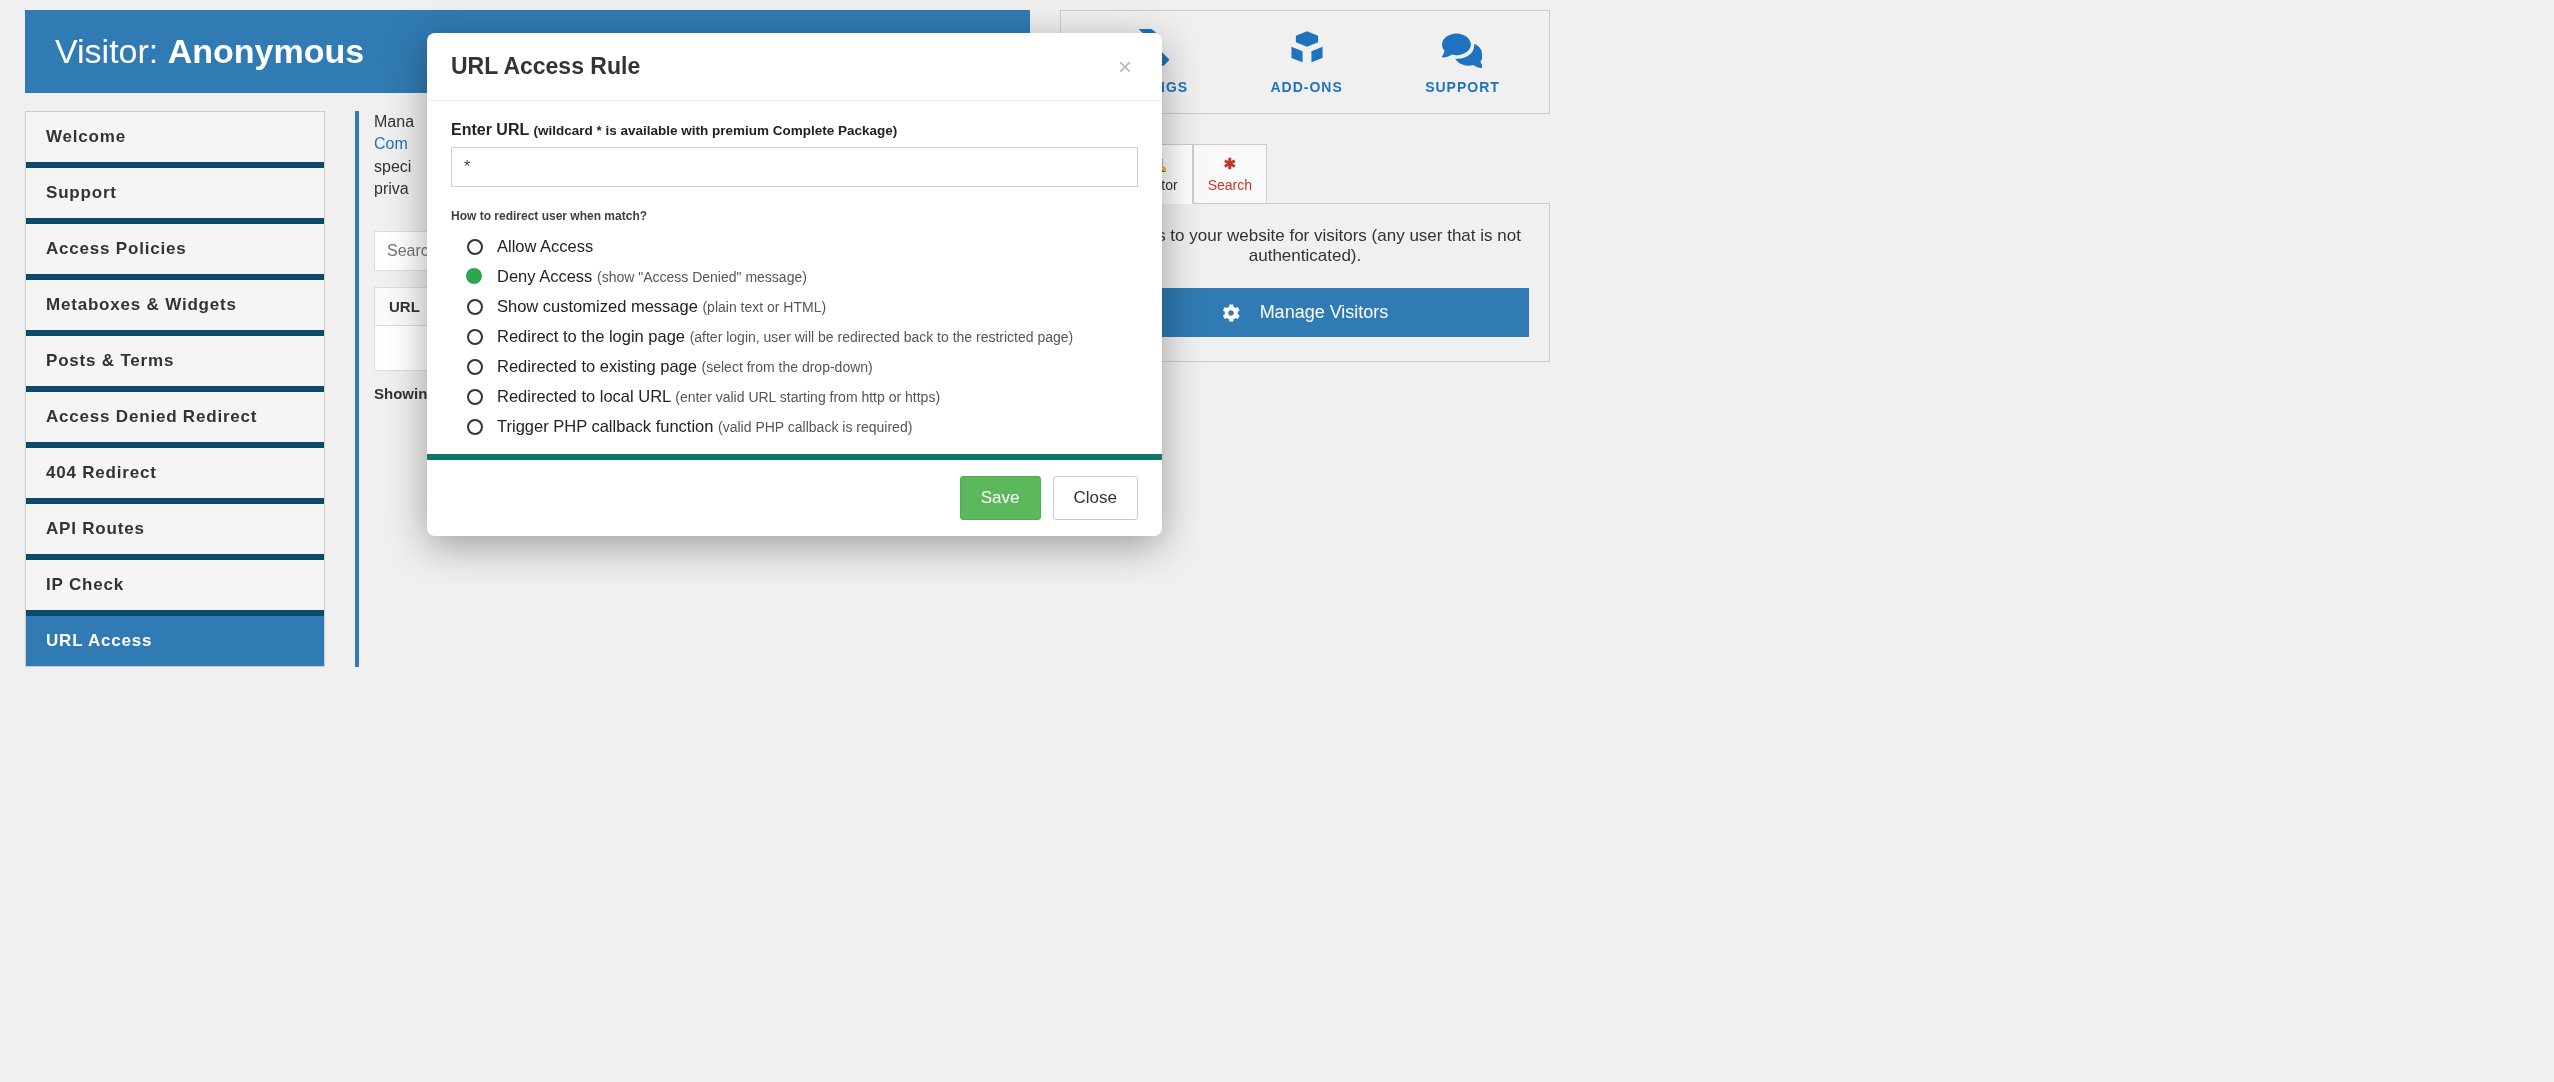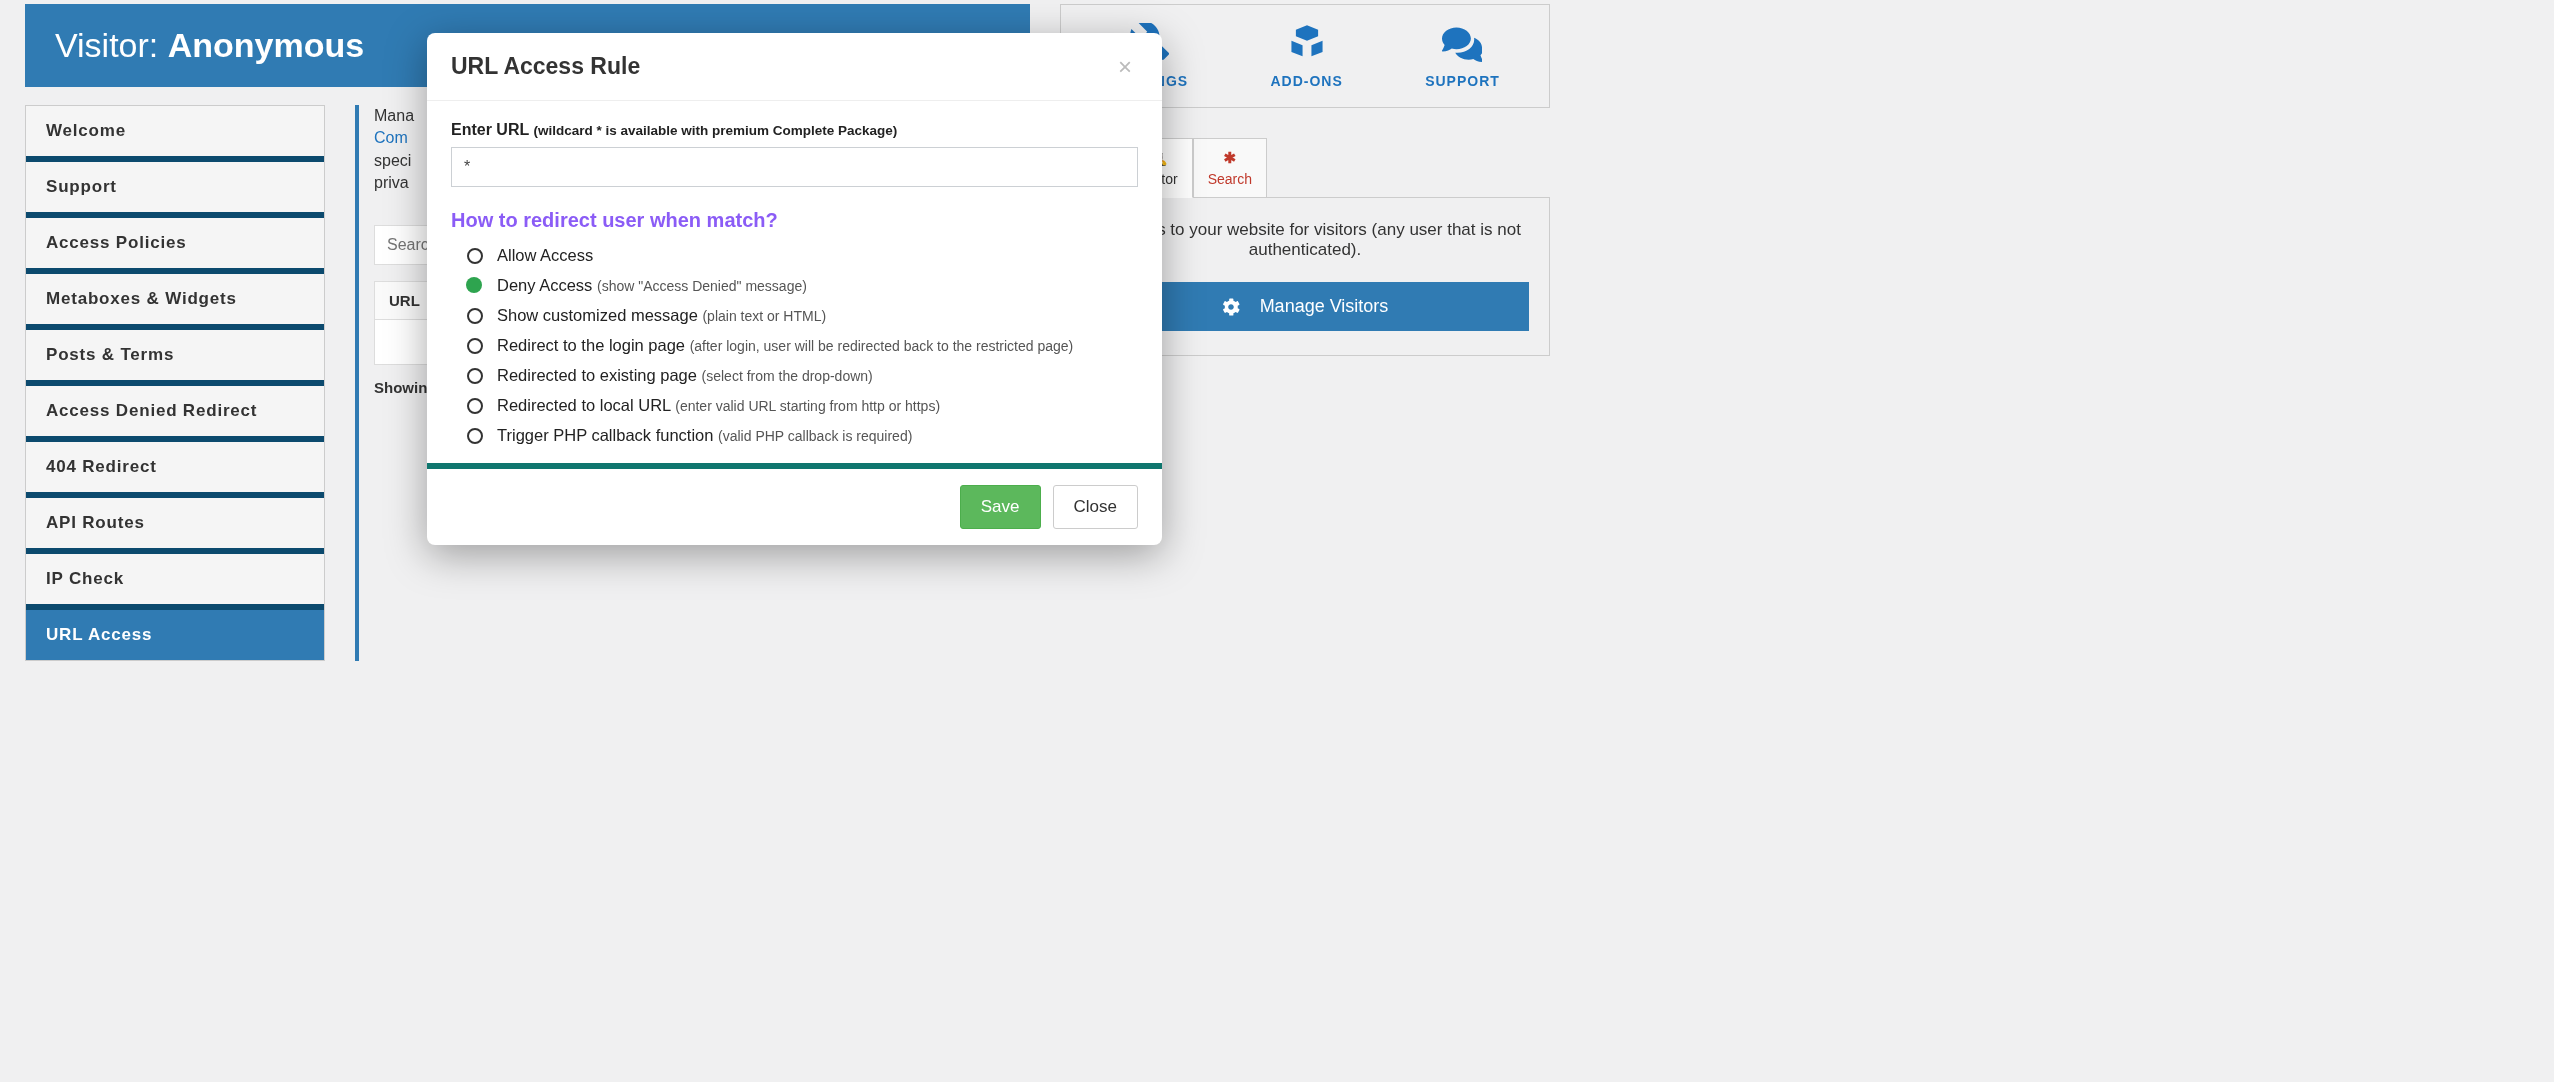--- a/index.html
+++ b/index.html
@@ -1,17 +1,17 @@
 <!DOCTYPE html>
 <html><head>
 <meta charset="utf-8">
 <style>
   html,body{margin:0;padding:0;font-family:-apple-system,BlinkMacSystemFont,"Segoe UI",Helvetica,Arial,sans-serif;background:#f0f0f1;color:#333;}
   *{box-sizing:border-box;}
-  .page{display:flex;gap:30px;padding:4px 25px;align-items:flex-start;}
+  .page{display:flex;gap:30px;padding:10px 25px;align-items:flex-start;}
   .left-col{flex:0 0 1005px;}
   .right-col{flex:1;max-width:490px;}
   .header-bar{background:#307bb3;color:#fff;padding:22px 30px;font-size:34px;font-weight:300;}
   .header-bar strong{font-weight:700;}
   .two-col{display:flex;gap:30px;padding:18px 0;}
   .sidebar{flex:0 0 300px;border:1px solid #ccc;background:#f5f5f5;}
   .sidebar-item{padding:15px 20px;font-size:17px;font-weight:600;color:#333;border-bottom:6px solid #0c4a6e;cursor:pointer;letter-spacing:.8px;}
   .sidebar-item:last-child{border-bottom:none;}
   .sidebar-item.active{background:#307bb3;color:#fff;}
   .main{flex:1;border-left:4px solid #307bb3;padding:0 0 0 15px;}
@@ -38,21 +38,21 @@
   
   .modal-backdrop{position:fixed;inset:0;pointer-events:none;}
   .modal{position:absolute;left:427px;top:33px;width:735px;background:#fff;border-radius:8px;box-shadow:0 10px 40px rgba(0,0,0,.35);pointer-events:auto;}
   .modal-header{display:flex;justify-content:space-between;align-items:center;padding:20px 24px;border-bottom:1px solid #eee;}
   .modal-title{font-size:23px;font-weight:600;color:#333;text-align:center;}
   .modal-close{font-size:24px;color:#bbb;background:none;border:none;cursor:pointer;line-height:1;}
   .modal-body{padding:20px 24px 10px;}
   .field-label{font-size:16px;font-weight:700;color:#222;}
   .field-label .hint{font-weight:700;font-size:13.5px;}
   .url-input{width:100%;border:1px solid #ccd0d4;padding:10px 12px;font-size:16px;margin-top:8px;color:#444;}
-  .question{font-size:20px;font-weight:700;color:#8b5cf6;margin-top:22px;}
+  .question{font-size:12px;font-weight:700;color:#404040;margin-top:22px;}
   .radio-list{margin:14px 0 8px 16px;display:flex;flex-direction:column;gap:11px;}
   .radio-row{display:flex;align-items:center;gap:14px;font-size:16.5px;color:#222;cursor:pointer;}
   .radio-row .sub{font-size:14px;color:#555;}
   .radio-row a{color:#1e73be;text-decoration:none;}
   .radio{width:16px;height:16px;border:2px solid #333;border-radius:50%;flex:0 0 16px;position:relative;}
   .radio.checked{border-color:#2ea44f;}
   .radio.checked::after{content:"";position:absolute;inset:0;margin:auto;border-radius:50%;background:#2ea44f;width:16px;height:16px;left:-2px;top:-2px;}
   .radio.checked{border:none;}
   .modal-footer{border-top:6px solid #0f766e;padding:16px 24px;display:flex;justify-content:flex-end;gap:12px;}
   .btn{padding:11px 20px;font-size:17px;border-radius:3px;cursor:pointer;}

